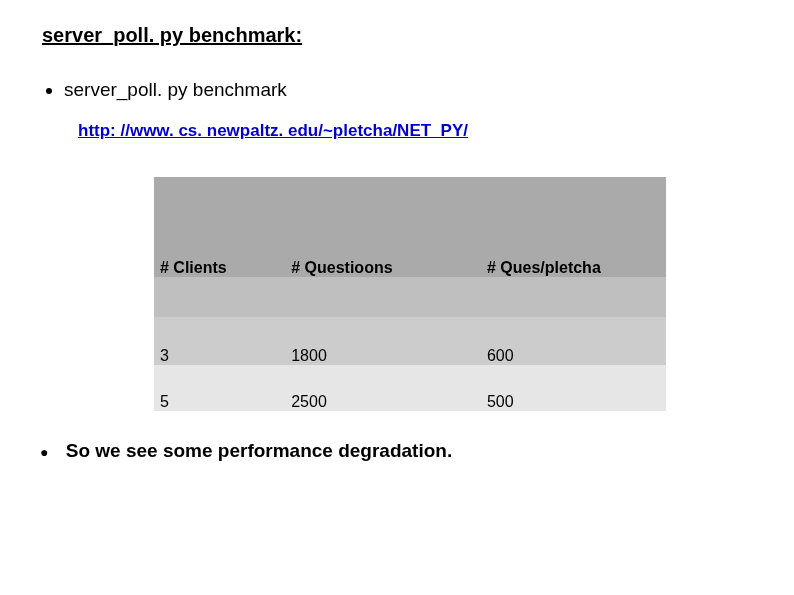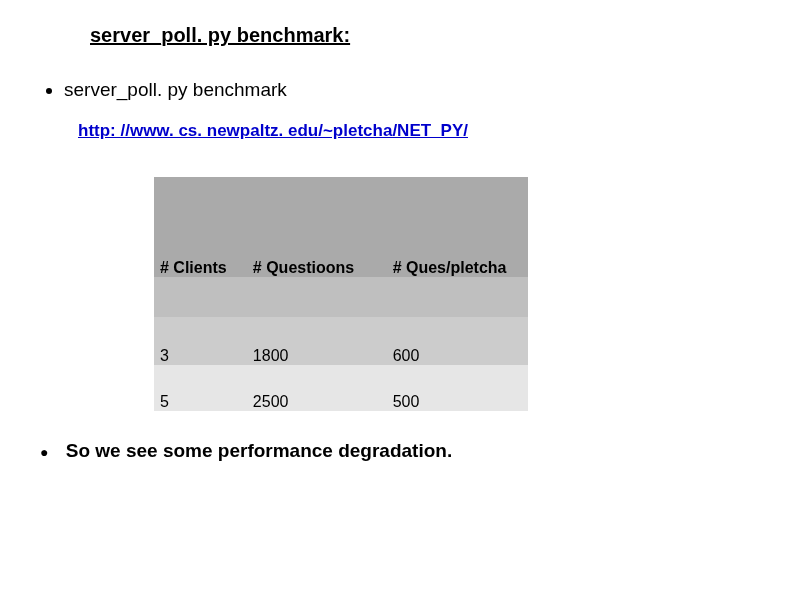--- a/index.html
+++ b/index.html
@@ -14,21 +14,20 @@
     .slide {
       padding-left: 42px;
       padding-right: 42px;
       padding-top: 24px;
     }
     .title {
       font-size: 20px;
       font-weight: bold;
       text-decoration: underline;
       margin-bottom: 32px;
-      margin-left: 48px;
     }
     .bullets {
       list-style-type: disc;
       padding-left: 22px;
       margin: 0;
       font-size: 19px;
     }
     .bullets > li {
       margin-bottom: 8px;
       position: relative;
@@ -45,21 +44,21 @@
       text-decoration: underline;
     }
     .url-suffix {
       margin-left: 40px;
     }
     .data-table {
       margin-left: 112px;
       margin-top: 36px;
       border-collapse: collapse;
       font-size: 16px;
-      width: 374px;
+      width: 512px;
     }
     .data-table td, .data-table th {
       text-align: left;
       vertical-align: bottom;
       padding: 0 6px;
     }
     .data-table thead th {
       background: #aaa;
       height: 100px;
       font-weight: bold;

